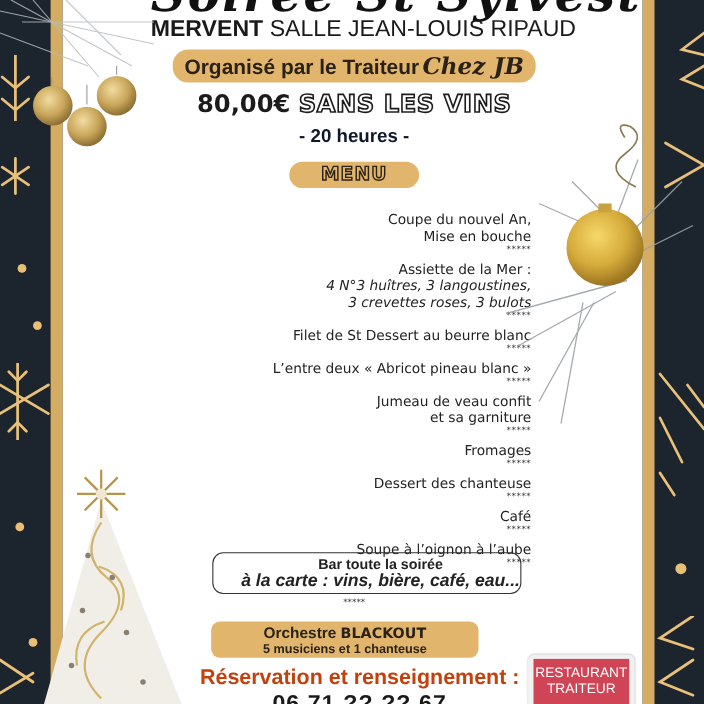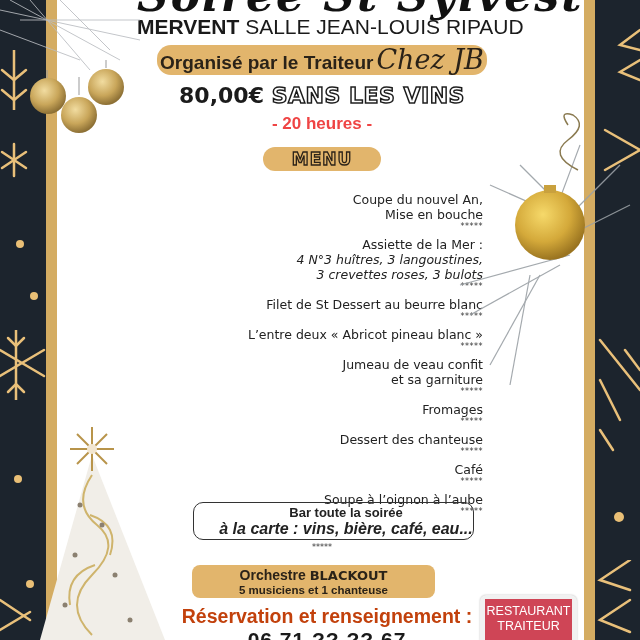--- a/index.html
+++ b/index.html
@@ -27,29 +27,29 @@
     .venue {
       position: absolute; top: 15px; left: 80px; width: 370px; text-align: center;
       font-family: "Liberation Sans", sans-serif; font-size: 21px; color: #1a1a1a; white-space: nowrap;
     }
     .venue b { font-weight: bold; }
     .organizer {
       position: absolute; top: 45px; left: 100px; width: 330px; height: 30px;
       background: #e2b56c; border-radius: 14px; text-align: center; line-height: 30px;
       font-family: "Liberation Sans", sans-serif; font-weight: bold; font-size: 19px; color: #2a2218; white-space: nowrap;
     }
-    .organizer .script { font-family: "DejaVu Serif", serif; font-style: italic; font-weight: normal; font-size: 27px; margin-left: 3px; }
+    .organizer .script { font-family: "DejaVu Serif", serif; font-style: italic; font-weight: bold; font-size: 21px; margin-left: 3px; }
     .price {
       position: absolute; top: 83px; left: 60px; width: 410px; text-align: center;
       font-family: "DejaVu Sans", sans-serif; font-weight: bold; font-size: 22px; color: #1b1b1b; white-space: nowrap;
     }
     .price .outline { color: #fff; -webkit-text-stroke: 1.5px #1b1b1b; letter-spacing: 0.5px; }
     .time {
       position: absolute; top: 114px; left: 60px; width: 410px; text-align: center;
-      font-family: "Liberation Sans", sans-serif; font-weight: bold; font-size: 17px; color: #ef4444;
+      font-family: "Liberation Sans", sans-serif; font-weight: bold; font-size: 17px; color: #0f172a;
     }
     .menu-pill {
       position: absolute; top: 147px; left: 206px; width: 118px; height: 24px;
       background: #e2b56c; border-radius: 12px; text-align: center; line-height: 24px;
       font-family: "DejaVu Sans", sans-serif; font-weight: bold; font-size: 17px;
       color: #e2b56c; -webkit-text-stroke: 1.3px #2b2218; letter-spacing: 1px;
     }
     .menu-list {
       position: absolute; top: 174px; left: 136px; width: 290px; text-align: right;
       font-family: "DejaVu Sans", sans-serif; font-size: 12.5px; color: #222; line-height: 15px; margin-top: 18px;

